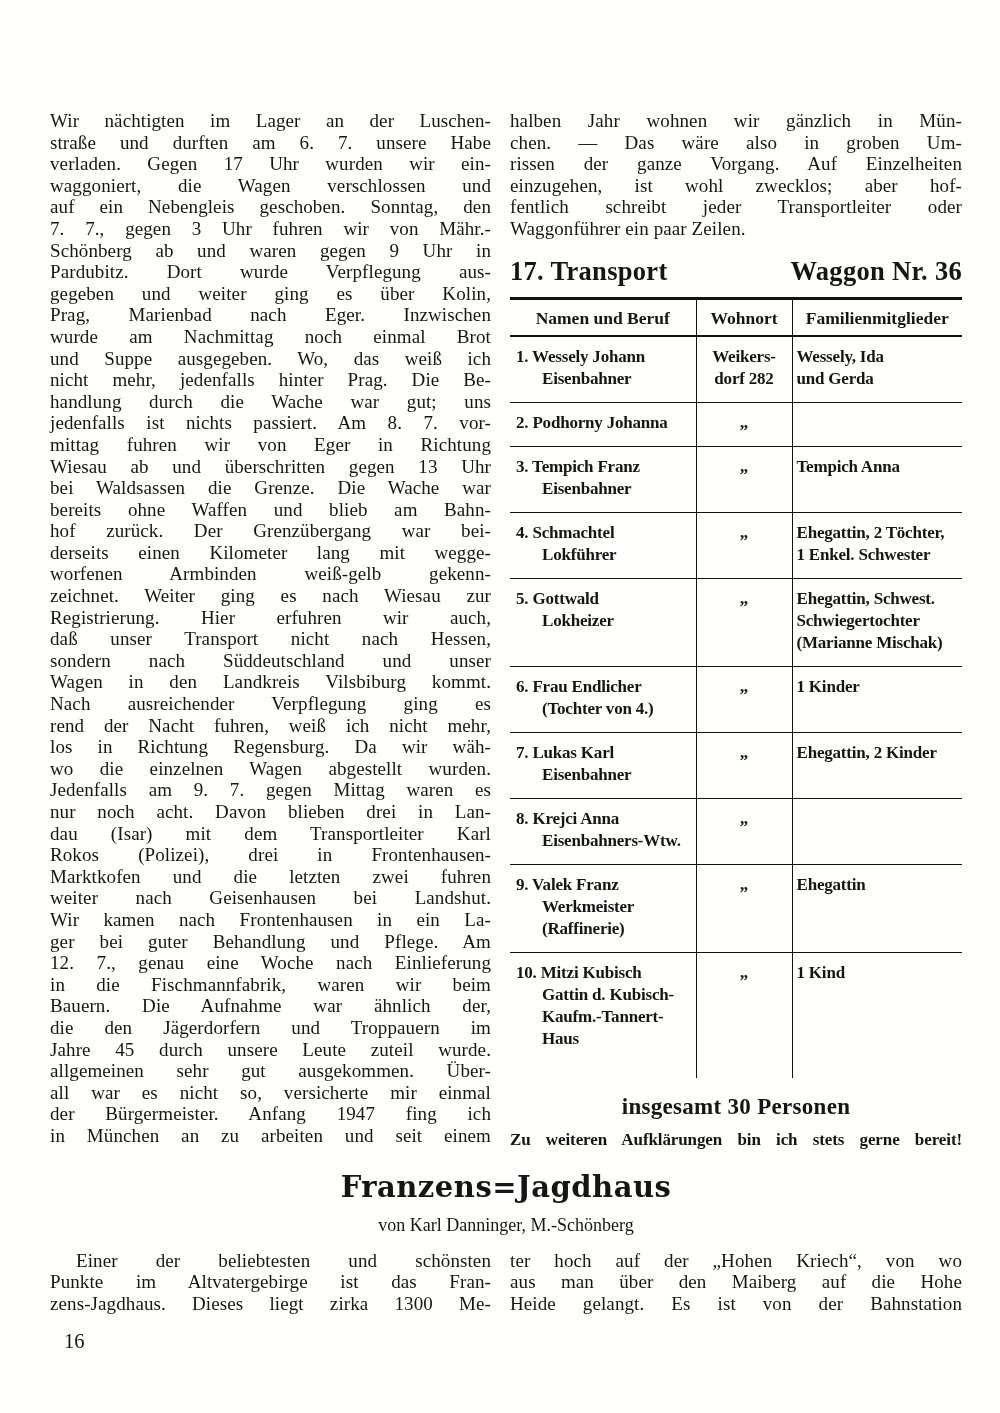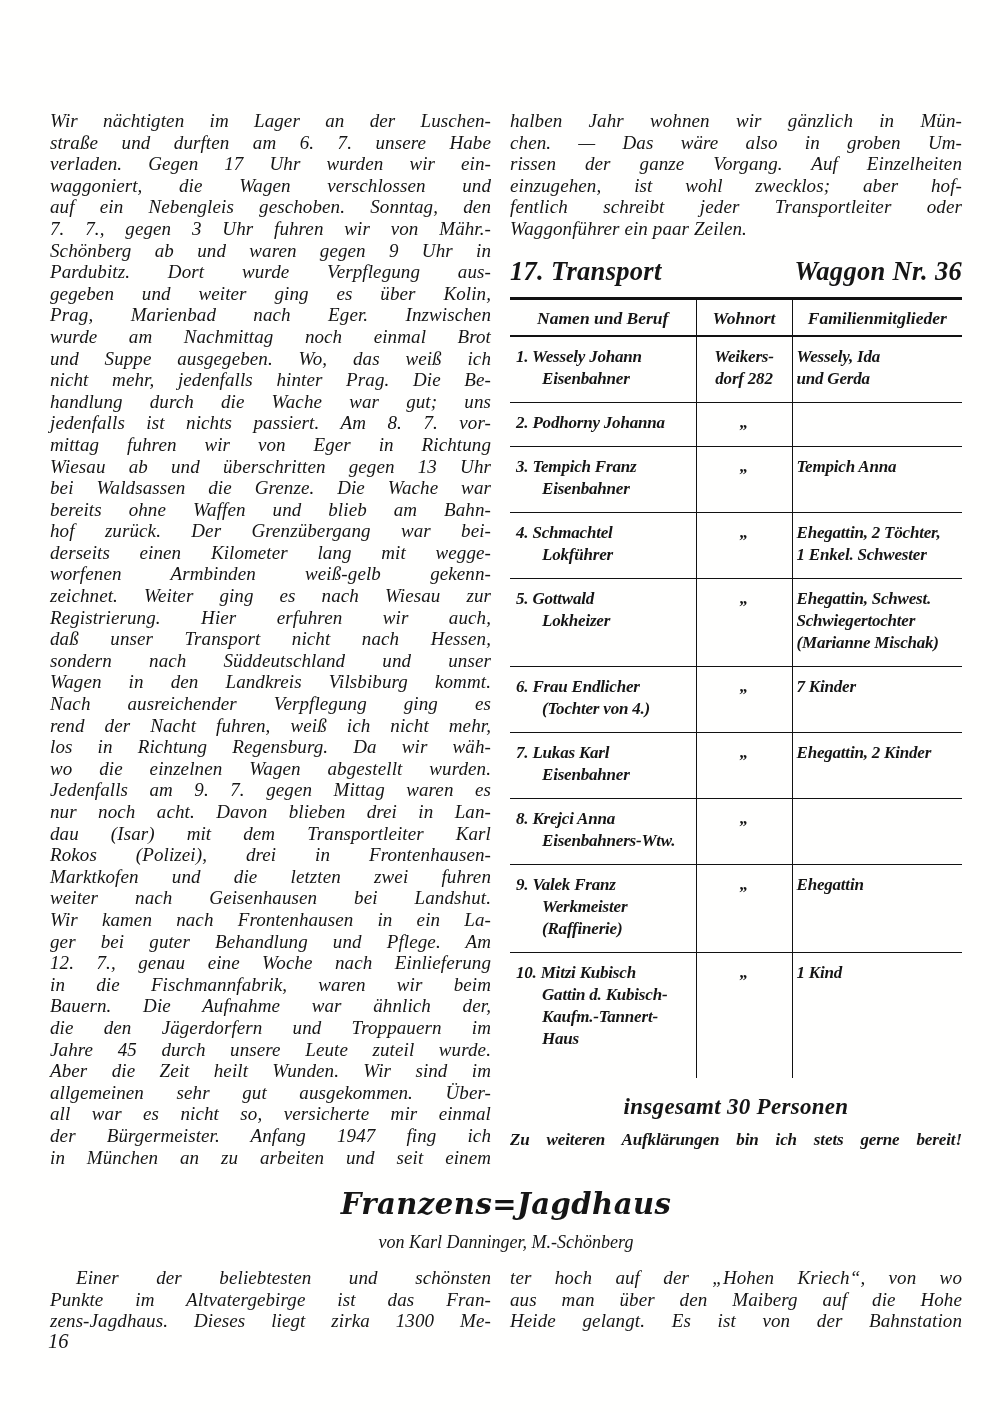--- a/index.html
+++ b/index.html
@@ -5,21 +5,20 @@
   html, body { margin:0; padding:0; background:#ffffff; }
   .page {
     position:relative;
     width:1000px; height:1413px;
     background:#fffffe;
     box-sizing:border-box;
     padding:110px 38px 0 50px;
     color:#151515;
     font-family:"Liberation Serif", serif;
     overflow:hidden;
-    font-style:italic;
   }
   .cols { display:flex; justify-content:space-between; align-items:flex-start; }
   .col-left  { width:441px; }
   .col-right { width:452px; }
 
   
   .body-text div {
     font-size:19px;
     line-height:21.6px;
     text-align:justify;
@@ -95,21 +94,21 @@
     letter-spacing:0.5px;
   }
   .article2-byline {
     text-align:center;
     font-size:18px; line-height:24px;
     margin-top:9px;
   }
   .article2-cols { margin-top:13px; }
 
   .page-number {
-    position:absolute; left:48px; top:1330px;
+    position:absolute; left:64px; top:1330px;
     font-size:20.5px; font-weight:normal;
   }
 </style>
 </head>
 <body>
 
 <div class="page">
 
   <div class="cols">
     <div class="col-left body-text">
@@ -150,21 +149,20 @@
         <div>Rokos (Polizei), drei in Frontenhausen-</div>
         <div>Marktkofen und die letzten zwei fuhren</div>
         <div>weiter nach Geisenhausen bei Landshut.</div>
         <div>Wir kamen nach Frontenhausen in ein La-</div>
         <div>ger bei guter Behandlung und Pflege. Am</div>
         <div>12. 7., genau eine Woche nach Einlieferung</div>
         <div>in die Fischmannfabrik, waren wir beim</div>
         <div>Bauern.  Die Aufnahme war ähnlich der,</div>
         <div>die den Jägerdorfern und Troppauern im</div>
         <div>Jahre 45 durch unsere Leute zuteil wurde.</div>
-        <div>Aber die Zeit heilt Wunden.  Wir sind im</div>
         <div>allgemeinen sehr gut ausgekommen. Über-</div>
         <div>all war es nicht so, versicherte mir einmal</div>
         <div>der Bürgermeister.  Anfang 1947 fing ich</div>
         <div>in München an zu arbeiten und seit einem</div>
       </div>
 
     <div class="col-right">
       <div class="body-text ragged-last">
           <div>halben Jahr wohnen wir gänzlich in Mün-</div>
           <div>chen.  — Das wäre also in groben Um-</div>
@@ -224,21 +222,21 @@
 Lokheizer</td>
               <td class="wohnort">„</td>
               <td class="familie">Ehegattin, Schwest.
 Schwiegertochter
 (Marianne Mischak)</td>
             </tr>
             <tr>
               <td class="name">6. Frau Endlicher
 (Tochter von 4.)</td>
               <td class="wohnort">„</td>
-              <td class="familie">7 Kinder</td>
+              <td class="familie">1 Kinder</td>
             </tr>
             <tr>
               <td class="name">7. Lukas Karl
 Eisenbahner</td>
               <td class="wohnort">„</td>
               <td class="familie">Ehegattin, 2 Kinder</td>
             </tr>
             <tr>
               <td class="name">8. Krejci Anna
 Eisenbahners-Wtw.</td>

